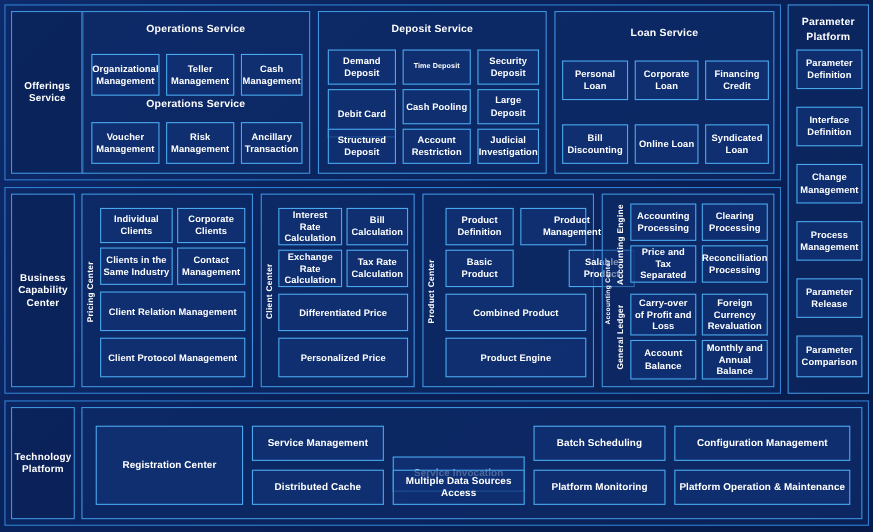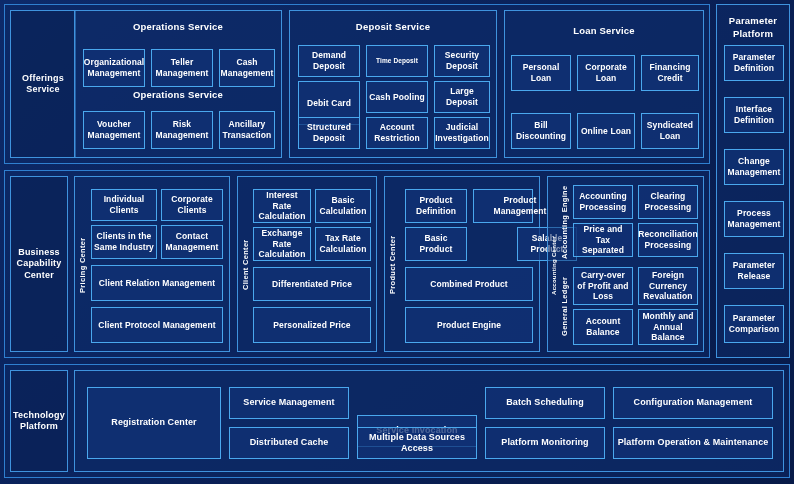--- a/index.html
+++ b/index.html
@@ -155,21 +155,21 @@
     <div class="box" style="left:86px;top:48px;width:62px;height:34px;">Contact Management</div>
 
     <div class="box" style="left:16px;top:88px;width:132px;height:36px;">Client Relation Management</div>
     <div class="box" style="left:16px;top:130px;width:132px;height:36px;">Client Protocol Management</div>
   </div>
 
   <div class="panel" style="left:237px;top:176px;width:140px;height:176px;">
     <div class="vlabel" style="left:2px;top:22px;width:10px;height:132px;">Client Center</div>
 
     <div class="box" style="left:15px;top:12px;width:58px;height:34px;">Interest Rate Calculation</div>
-    <div class="box" style="left:77px;top:12px;width:56px;height:34px;">Basic Calculation</div>
+    <div class="box" style="left:77px;top:12px;width:56px;height:34px;">Bill Calculation</div>
 
     <div class="box" style="left:15px;top:50px;width:58px;height:34px;">Exchange Rate Calculation</div>
     <div class="box" style="left:77px;top:50px;width:56px;height:34px;">Tax Rate Calculation</div>
 
     <div class="box" style="left:15px;top:90px;width:118px;height:34px;">Differentiated Price</div>
     <div class="box" style="left:15px;top:130px;width:118px;height:36px;">Personalized Price</div>
   </div>
 
   <div class="panel" style="left:384px;top:176px;width:156px;height:176px;">
     <div class="vlabel" style="left:2px;top:22px;width:10px;height:132px;">Product Center</div>

